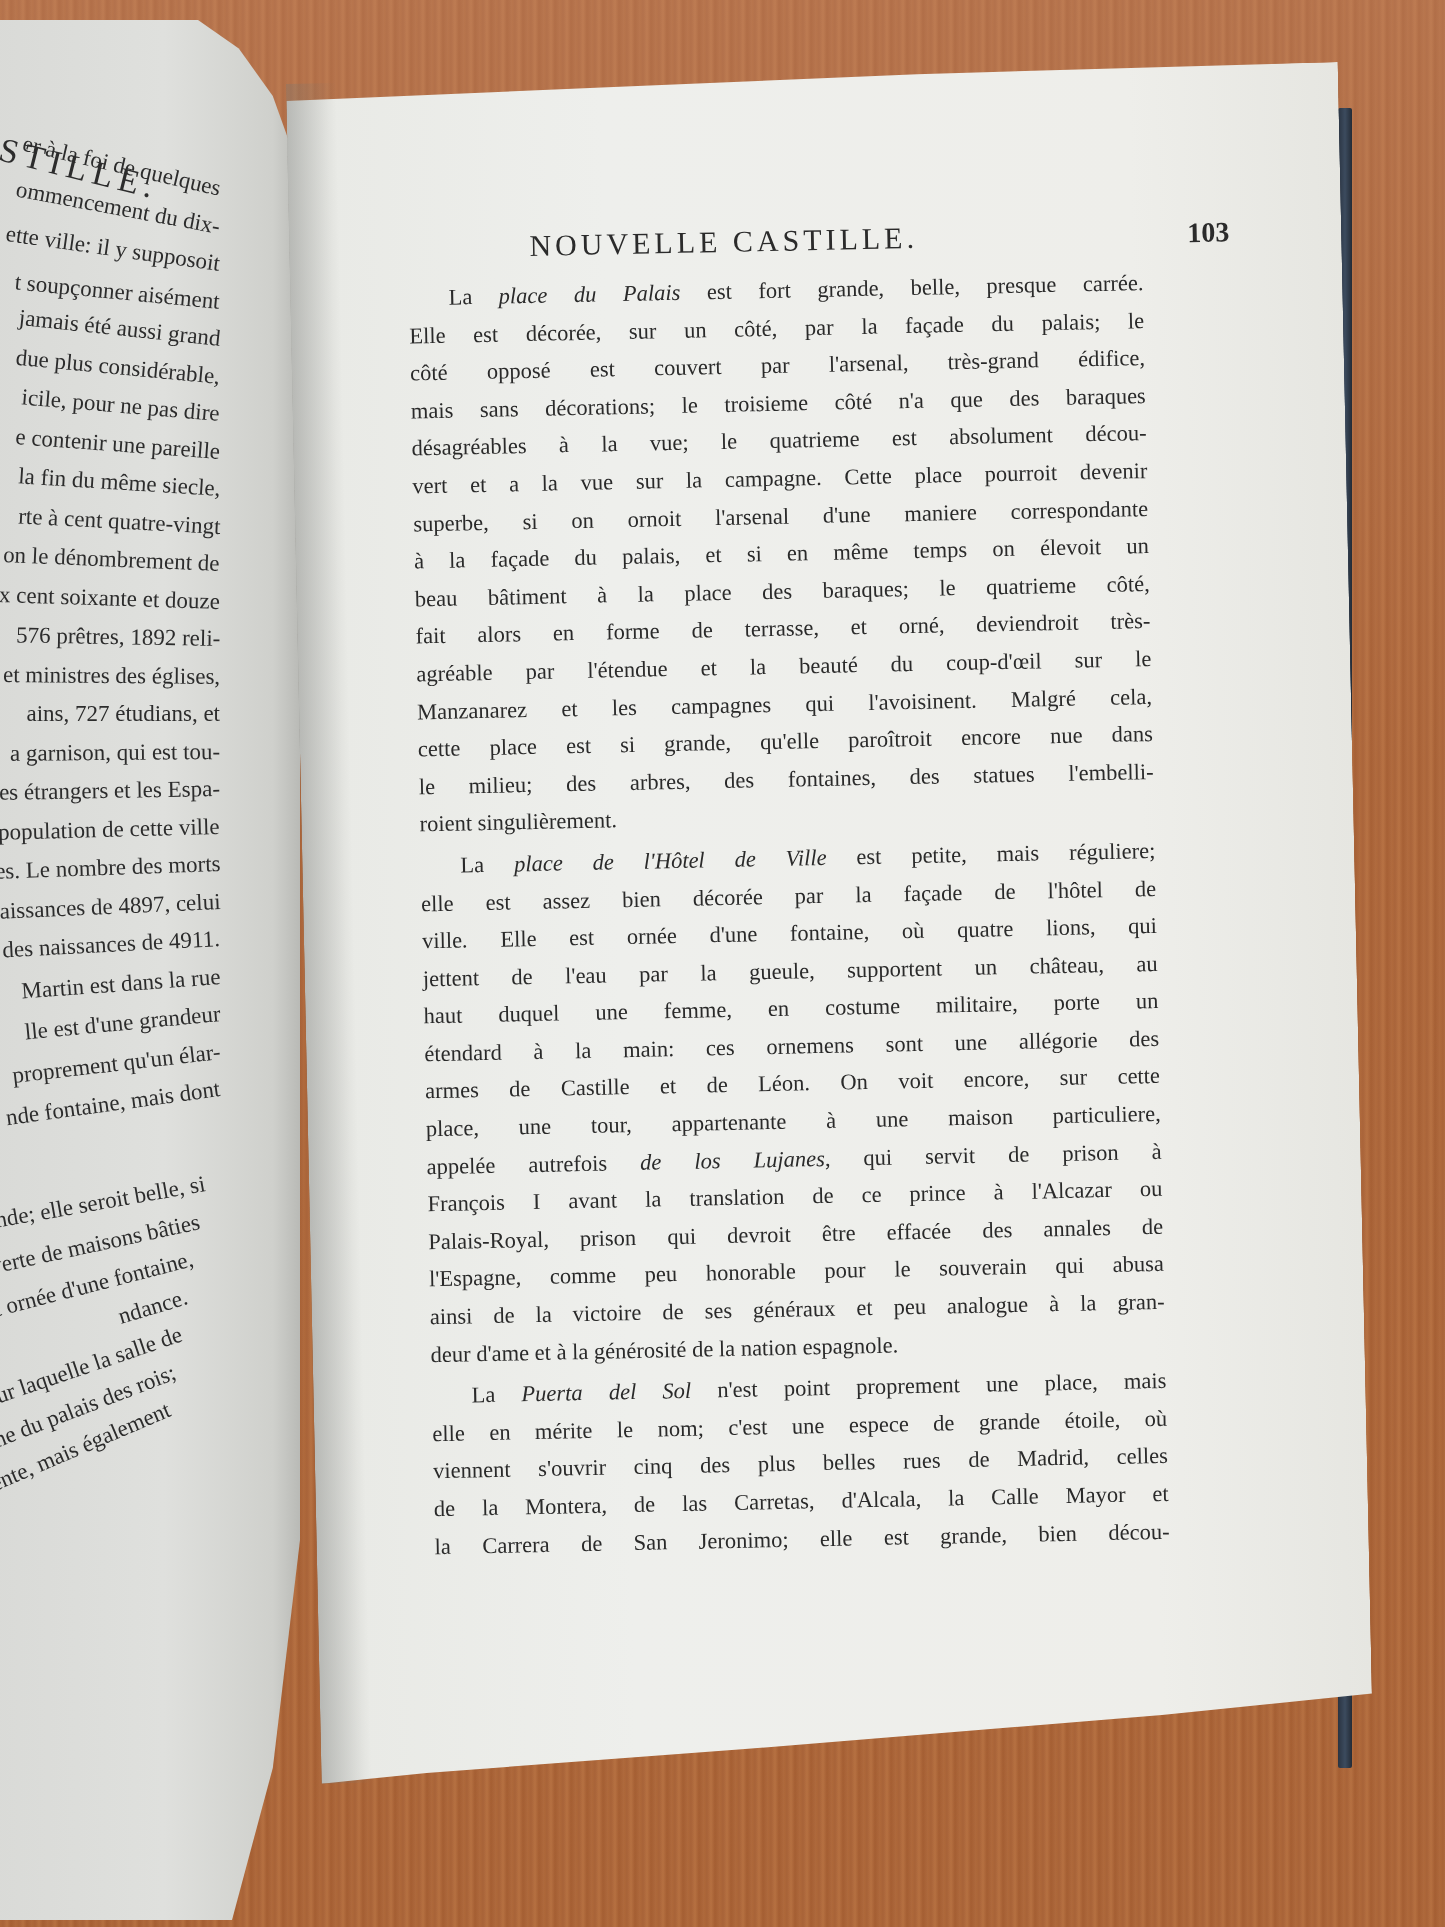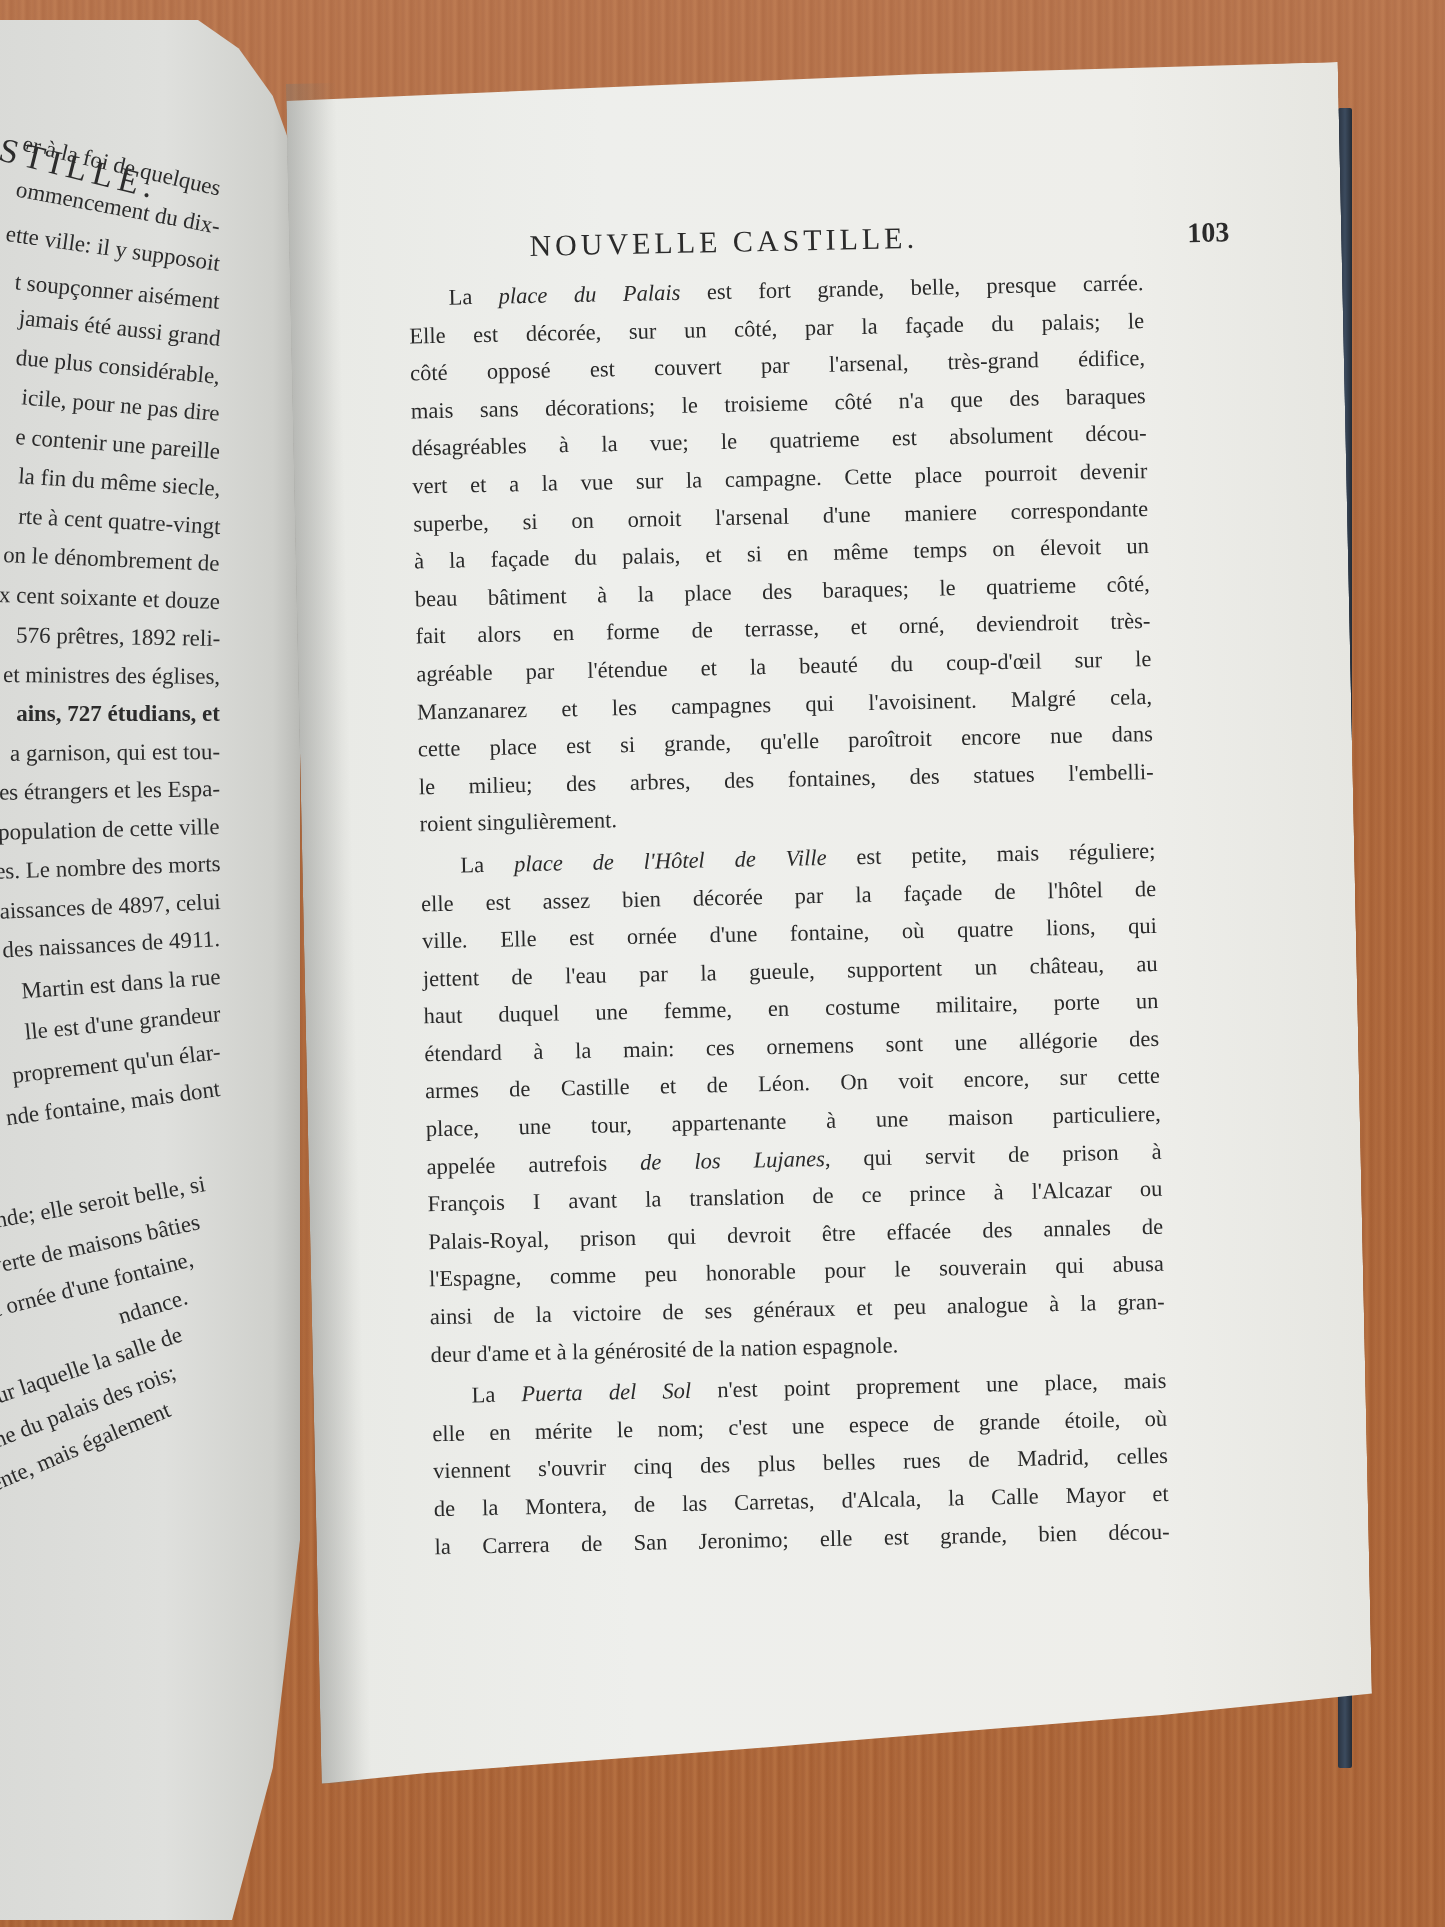--- a/index.html
+++ b/index.html
@@ -73,21 +73,21 @@
       <span class="ll" style="right: 40px; top: 300px; transform: rotate(6deg);">jamais été aussi grand</span>
       <span class="ll" style="right: 40px; top: 337.5px; transform: rotate(5.4deg);">due plus considérable,</span>
       <span class="ll" style="right: 40px; top: 375px; transform: rotate(4.8deg);">icile, pour ne pas dire</span>
       <span class="ll" style="right: 40px; top: 412.5px; transform: rotate(4.2deg);">e contenir une pareille</span>
       <span class="ll" style="right: 40px; top: 450px; transform: rotate(3.6deg);">la fin du même siecle,</span>
       <span class="ll" style="right: 40px; top: 487.5px; transform: rotate(3deg);">rte à cent quatre-vingt</span>
       <span class="ll" style="right: 40px; top: 525px; transform: rotate(2.4deg);">on le dénombrement de</span>
       <span class="ll" style="right: 40px; top: 562.5px; transform: rotate(1.8deg);">x cent soixante et douze</span>
       <span class="ll" style="right: 40px; top: 600px; transform: rotate(1deg);">576 prêtres, 1892 reli-</span>
       <span class="ll" style="right: 40px; top: 637.5px; transform: rotate(0.5deg);">et ministres des églises,</span>
-      <span class="ll" style="right: 40px; top: 675px; transform: rotate(0deg); font-weight: bold;">ains, 727 étudians, et</span>
+      <span class="ll" style="right: 40px; top: 675px; transform: rotate(0deg);">ains, 727 étudians, et</span>
       <span class="ll" style="right: 40px; top: 712.5px; transform: rotate(-0.5deg);">a garnison, qui est tou-</span>
       <span class="ll" style="right: 40px; top: 750px; transform: rotate(-1deg);">es étrangers et les Espa-</span>
       <span class="ll" style="right: 40px; top: 787.5px; transform: rotate(-1.5deg);">population de cette ville</span>
       <span class="ll" style="right: 40px; top: 825px; transform: rotate(-2deg);">es. Le nombre des morts</span>
       <span class="ll" style="right: 40px; top: 862.5px; transform: rotate(-2.5deg);">naissances de 4897, celui</span>
       <span class="ll" style="right: 40px; top: 900px; transform: rotate(-3deg);">i des naissances de 4911.</span>
       <span class="ll" style="right: 40px; top: 937.5px; transform: rotate(-4.2deg);">Martin est dans la rue</span>
       <span class="ll" style="right: 40px; top: 975px; transform: rotate(-5.4deg);">lle est d'une grandeur</span>
       <span class="ll" style="right: 40px; top: 1012.5px; transform: rotate(-6.6deg);">proprement qu'un élar-</span>
       <span class="ll" style="right: 40px; top: 1050px; transform: rotate(-7.8deg);">nde fontaine, mais dont</span>

